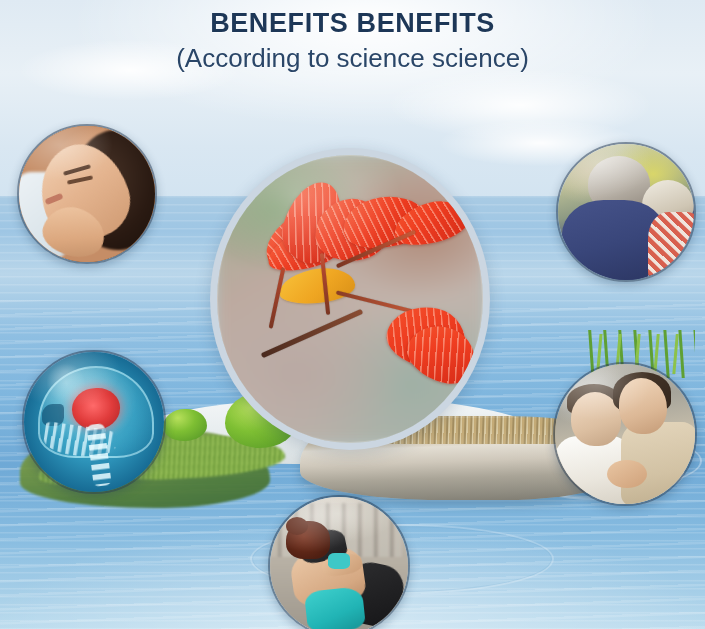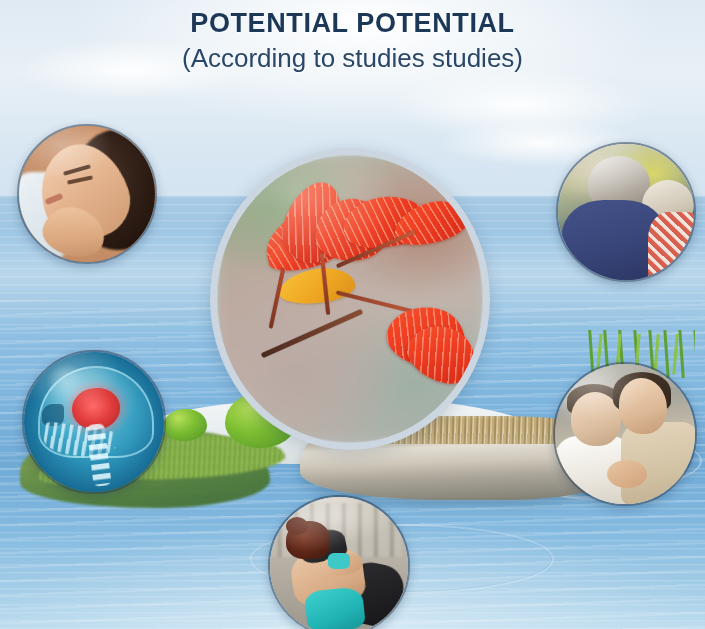--- a/index.html
+++ b/index.html
@@ -438,22 +438,22 @@
   <div class="rock-big"></div>
   <div class="rock-top-grit"></div>
   <div class="rock-left"></div>
   <div class="moss-tuft mt1"></div>
   <div class="moss-tuft mt2"></div>
   <div class="green-pebble gp1"></div>
   <div class="green-pebble gp2"></div>
   <div class="grass-blades"></div>
 
   <div class="title-block">
-    <p class="title-main">POTENTIAL POTENTIAL</p>
-    <p class="title-sub">(According to studies studies)</p>
+    <p class="title-main">BENEFITS BENEFITS</p>
+    <p class="title-sub">(According to science science)</p>
   </div>
 
   <div class="bubble hero">
     <div class="bubble-img hero-bg"></div>
     <div class="leaf lf1"></div>
     <div class="leaf lf2"></div>
     <div class="leaf lf3"></div>
     <div class="leaf lf4"></div>
     <div class="leaf lf5"></div>
     <div class="leaf lf6"></div>

